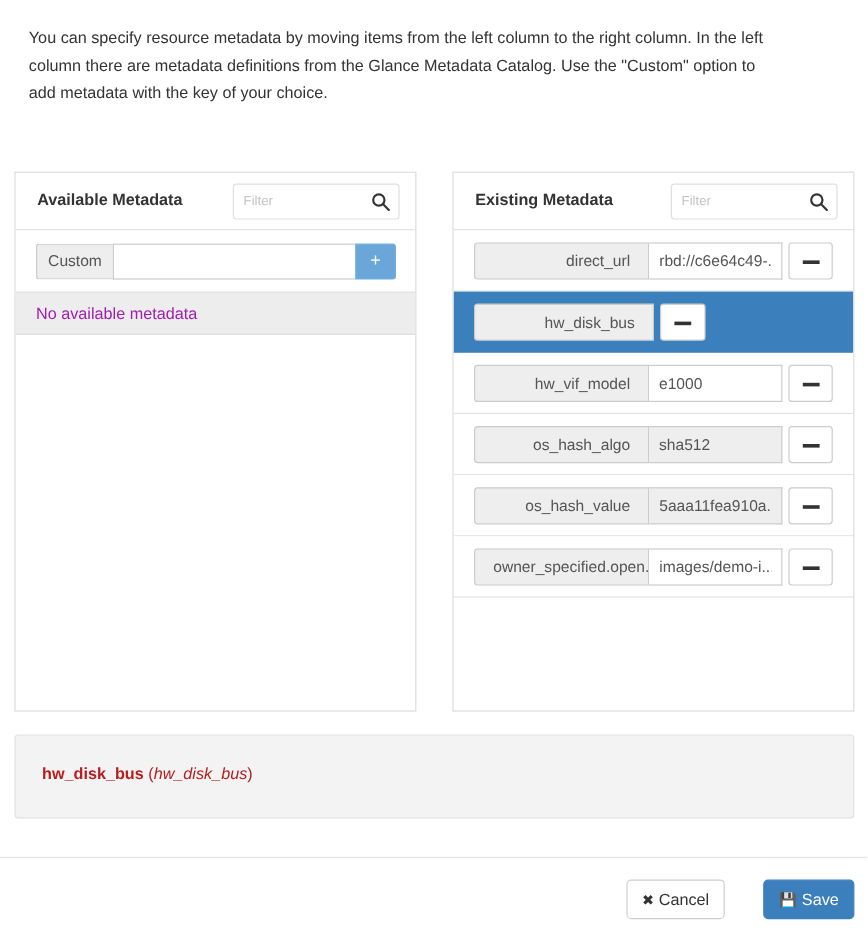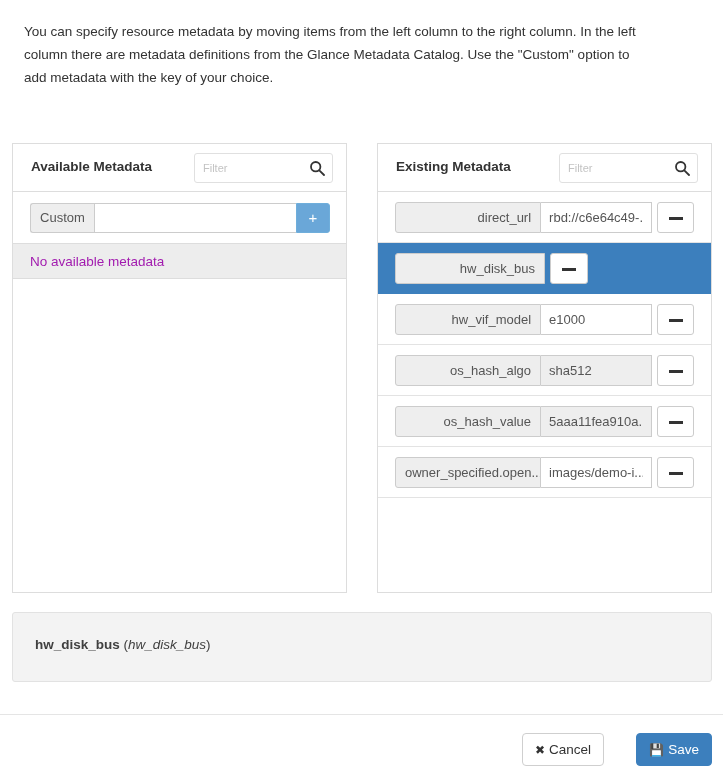--- a/index.html
+++ b/index.html
@@ -194,21 +194,21 @@
   }
   .meta-key {
     width: 150px; height: 31px;
     border: 1px solid #cccccc;
     border-radius: 3px 0 0 3px;
     background: #eeeeee;
     font-size: 13px;
     color: #555555;
     line-height: 29px;
     text-align: right;
-    padding: 0 9px;
+    padding: 0 15px;
     overflow: hidden;
     white-space: nowrap;
   }
   .meta-val {
     width: 111px; height: 31px;
     border: 1px solid #cccccc;
     border-left: none;
     background: #ffffff;
     font-size: 13px;
     color: #555555;
@@ -245,21 +245,21 @@
     left: 12px; top: 612px;
     width: 700px; height: 70px;
     background: #f3f3f3;
     border: 1px solid #e2e2e2;
     border-radius: 3px;
   }
   .desc-text {
     position: absolute;
     left: 22px; top: 24px;
     font-size: 13.5px;
-    color: #404040;
+    color: #b91c1c;
   }
   .desc-name { font-weight: bold; }
   .desc-key  { font-style: italic; }
 
   
   .modal-footer {
     position: absolute;
     left: 0; top: 714px;
     width: 723px; height: 63px;
     border-top: 1px solid #e5e5e5;

